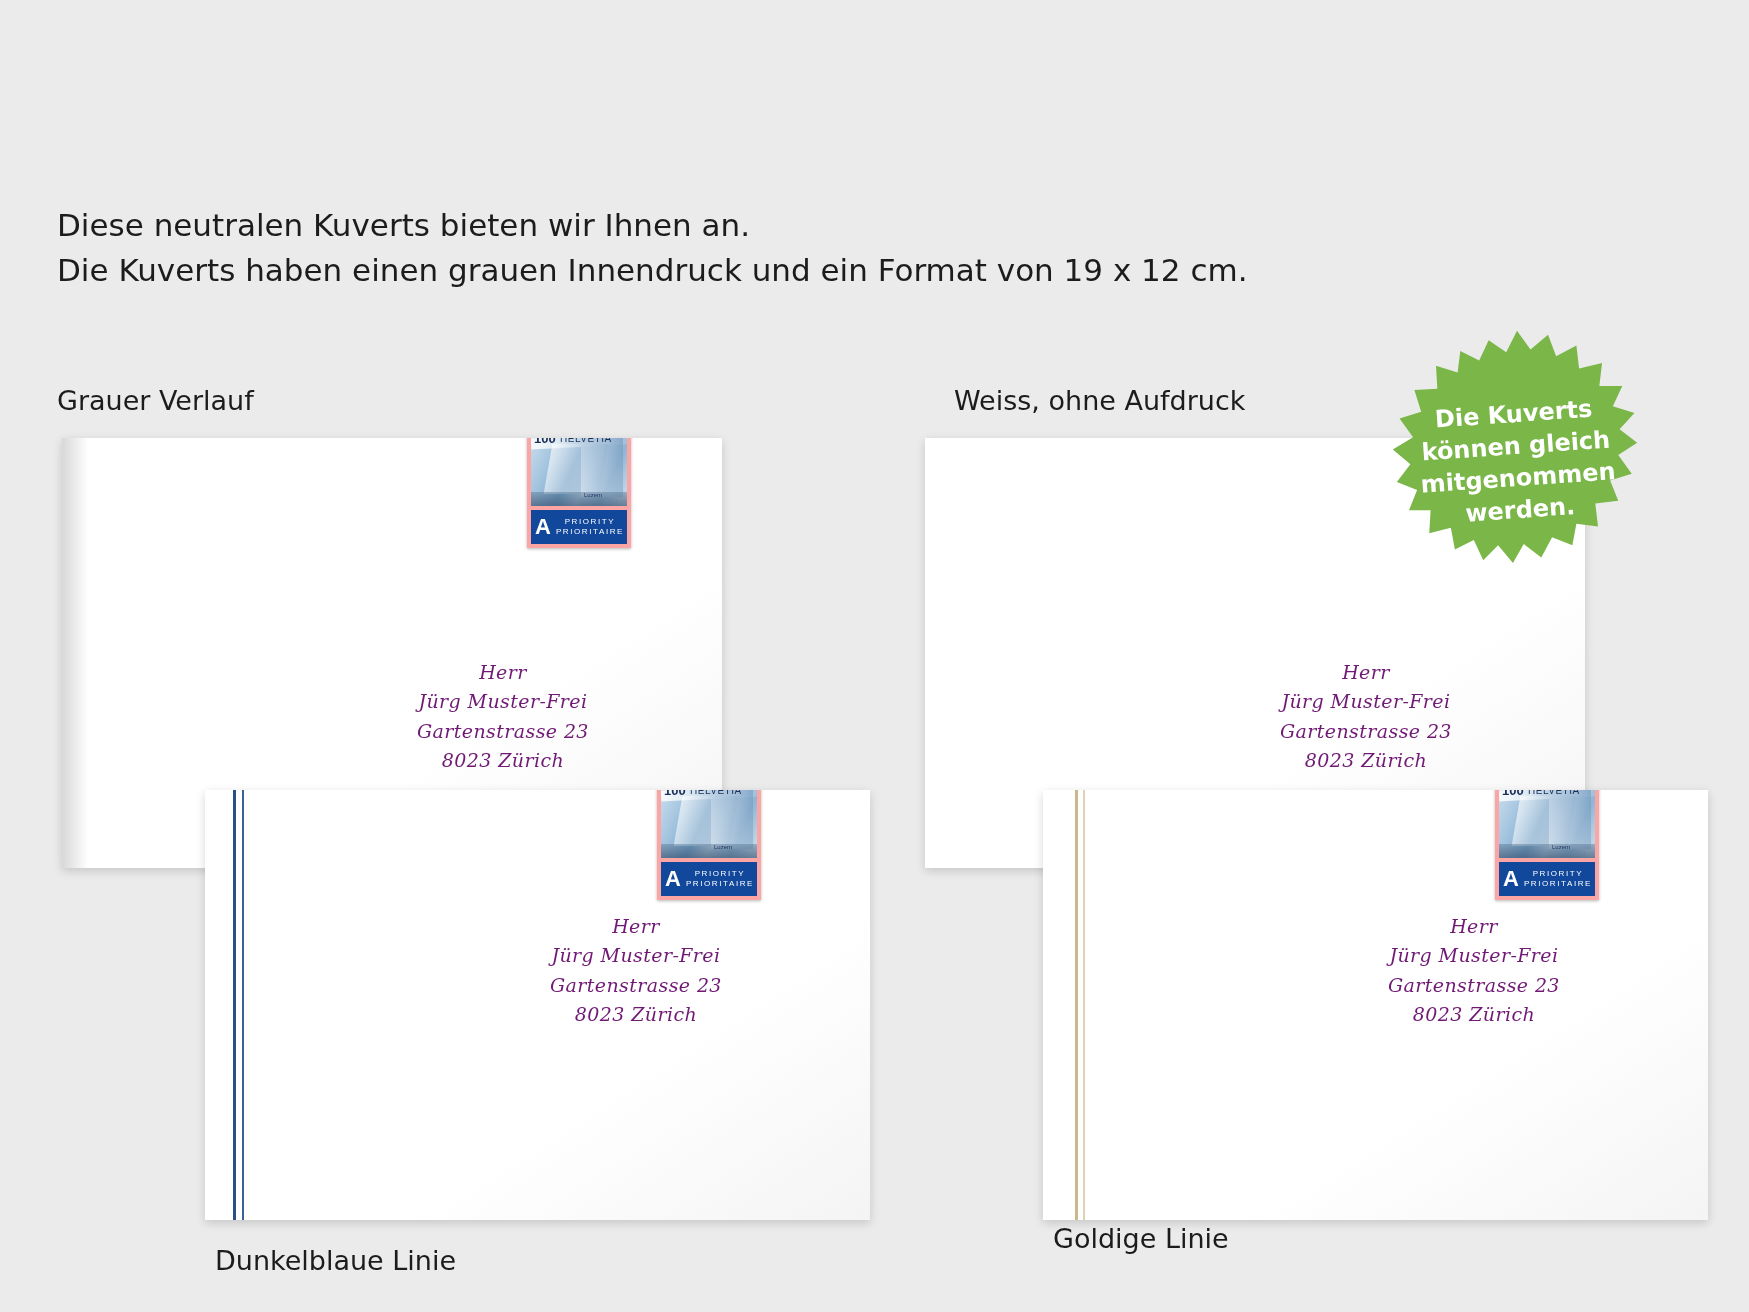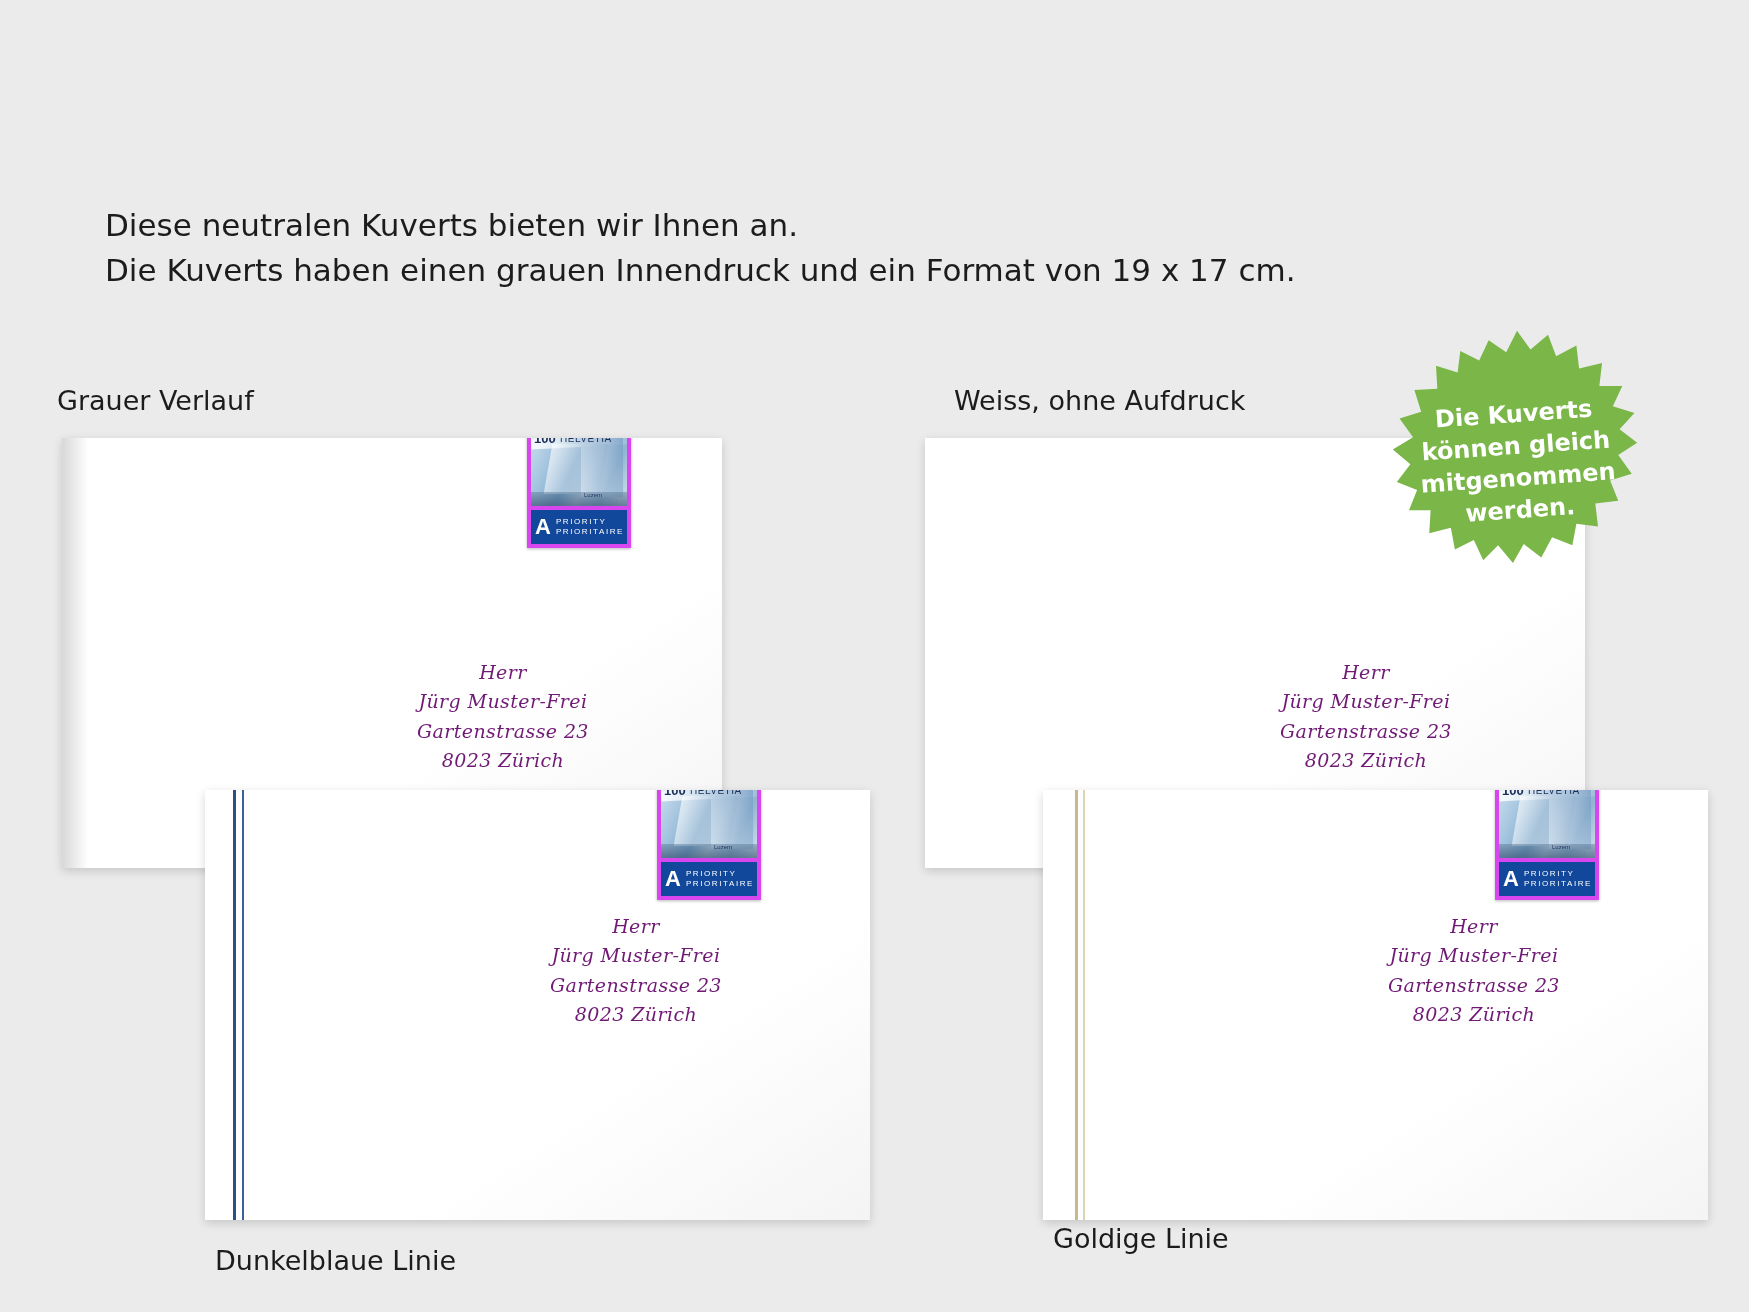--- a/index.html
+++ b/index.html
@@ -34,21 +34,20 @@
 
   .intro {
     position: absolute;
     left: 57px;
     top: 203px;
     font-size: 31px;
     line-height: 1.45;
     color: #1c1c1c;
     font-family: "DejaVu Sans", sans-serif;
     font-weight: 400;
-    margin-left: 48px;
   }
   .intro div { white-space: nowrap; }
 
   .caption {
     position: absolute;
     font-size: 27px;
     color: #1c1c1c;
     font-family: "DejaVu Sans", sans-serif;
     text-align: center;
   }
@@ -118,22 +117,23 @@
     color: #701a75;
     letter-spacing: 0.4px;
     text-align: center;
   }
 
   
   .stamp {
     position: absolute;
     width: 104px;
     height: 122px;
-    background: #d946ef;
+    background: #fca5a5;
     box-shadow: 0 1px 3px rgba(0,0,0,0.28);
+    text-align: center;
   }
   .stamp-img {
     position: absolute;
     left: 4px; top: 4px; right: 4px;
     height: 76px;
     background:
       linear-gradient(115deg, #cfe0ef 0%, #9dc0dc 28%, #6f9fc6 45%, #b9cfe2 60%, #8fb4d2 78%, #d6e3ee 100%);
     overflow: hidden;
   }
   .stamp-img .bld1 {
@@ -226,21 +226,21 @@
   }
 </style>
 </head>
 <body>
 
 <div class="page">
 
 
   <div class="intro">
     <div>Diese neutralen Kuverts bieten wir Ihnen an.</div>
-    <div>Die Kuverts haben einen grauen Innendruck und ein Format von 19 x 17 cm.</div>
+    <div>Die Kuverts haben einen grauen Innendruck und ein Format von 19 x 12 cm.</div>
   </div>
 
   <div class="caption cap-grey">Grauer Verlauf</div>
   <div class="caption cap-white">Weiss, ohne Aufdruck</div>
   <div class="caption cap-blue">Dunkelblaue Linie</div>
   <div class="caption cap-gold">Goldige Linie</div>
 
   <div class="env env-grey">
     <div class="paper-wash"></div>
     <div class="grad-left"></div>

